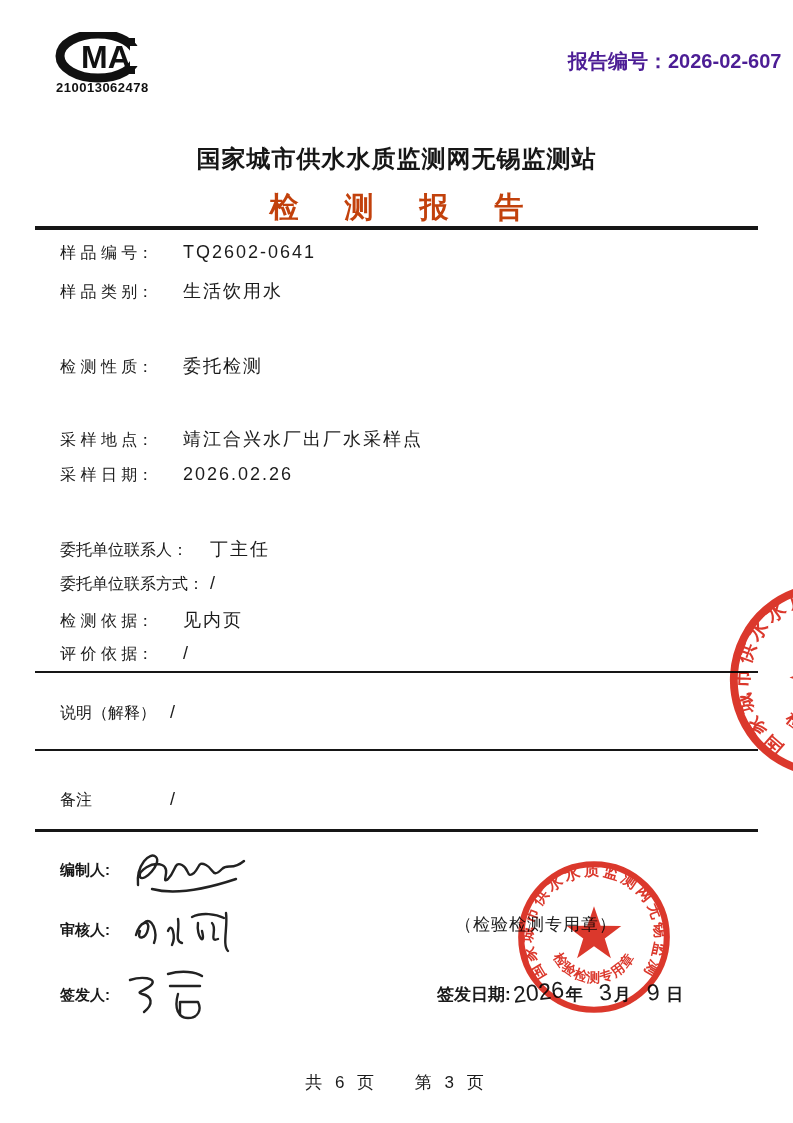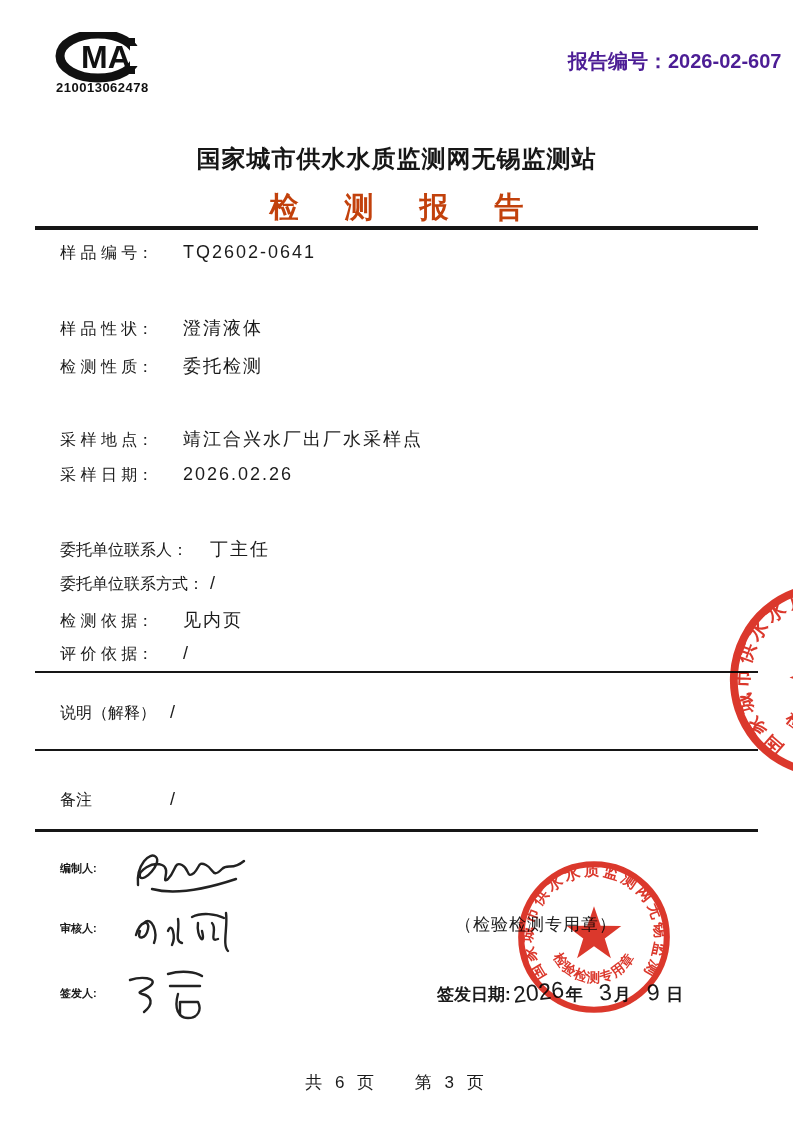--- a/index.html
+++ b/index.html
@@ -30,21 +30,21 @@
   .field-row{left:60px;white-space:nowrap;font-size:16px;color:#1b1b1b;}
   .field-row .lbl{display:inline-block;min-width:123px;}
   .field-row .val{font-size:18px;letter-spacing:2px;}
   .field-row.wide .lbl{min-width:150px;font-family:Liberation Mono, monospace;}
   .r1{top:242px}.r2{top:279px}.r3{top:316px}.r4{top:354px}
   .r5{top:390px}.r6{top:427px}.r7{top:464px}.r8{top:501px}
   .r9{top:537px}.r10{top:573px}.r11{top:608px}.r12{top:643px}
   .note-row .lbl{min-width:110px;}
   .n1{top:702px}.n2{top:789px}
   
-  .sig-row{left:60px;font-size:11px;font-weight:600;color:#191919;white-space:nowrap;}
+  .sig-row{left:60px;font-size:15px;font-weight:600;color:#191919;white-space:nowrap;}
   .s1{top:861px}.s2{top:921px}.s3{top:986px}
   .sig-svg{position:absolute;}
   .sig-svg path{stroke:#222;stroke-width:2.4;fill:none;stroke-linecap:round;stroke-linejoin:round;}
   .g1{left:128px;top:843px}.g2{left:128px;top:903px}.g3{left:122px;top:966px}
   
   .seal-caption{left:455px;top:913px;font-size:17px;letter-spacing:1px;color:#1c1c1c;}
   .issue-date{left:437px;top:979px;font-size:17px;font-weight:600;color:#1a1a1a;white-space:nowrap;}
   .issue-date .hw{display:inline-block;font-size:23px;font-weight:400;transform:rotate(-6deg);margin:0 2px;}
   .issue-date .gap{display:inline-block;width:14px;}
   .stamp{opacity:.93;mix-blend-mode:multiply;}
@@ -72,21 +72,21 @@
   <div class="abs report-no">
     <span>报告编号：</span><span>2026-02-607</span>
   </div>
 
   <div class="abs org-title">国家城市供水水质监测网无锡监测站</div>
   <div class="abs doc-title"><span>检测报告</span></div>
 
   <div class="abs divider d1"></div>
 
   <div class="abs field-row r1"><span class="lbl">样 品 编 号：</span><span class="val">TQ2602-0641</span></div>
-  <div class="abs field-row r3"><span class="lbl">样 品 性 状：</span><span class="val">澄清液体</span></div>
+  <div class="abs field-row r2"><span class="lbl">样 品 类 别：</span><span class="val">生活饮用水</span></div>
   <div class="abs field-row r4"><span class="lbl">检 测 性 质：</span><span class="val">委托检测</span></div>
   <div class="abs field-row r6"><span class="lbl">采 样 地 点：</span><span class="val">靖江合兴水厂出厂水采样点</span></div>
   <div class="abs field-row r7"><span class="lbl">采 样 日 期：</span><span class="val">2026.02.26</span></div>
   <div class="abs field-row wide r9"><span class="lbl">委托单位联系人：</span><span class="val">丁主任</span></div>
   <div class="abs field-row wide r10"><span class="lbl">委托单位联系方式：</span><span class="val">/</span></div>
   <div class="abs field-row r11"><span class="lbl">检 测 依 据：</span><span class="val">见内页</span></div>
   <div class="abs field-row r12"><span class="lbl">评 价 依 据：</span><span class="val">/</span></div>
 
   <div class="abs divider d2"></div>
 

